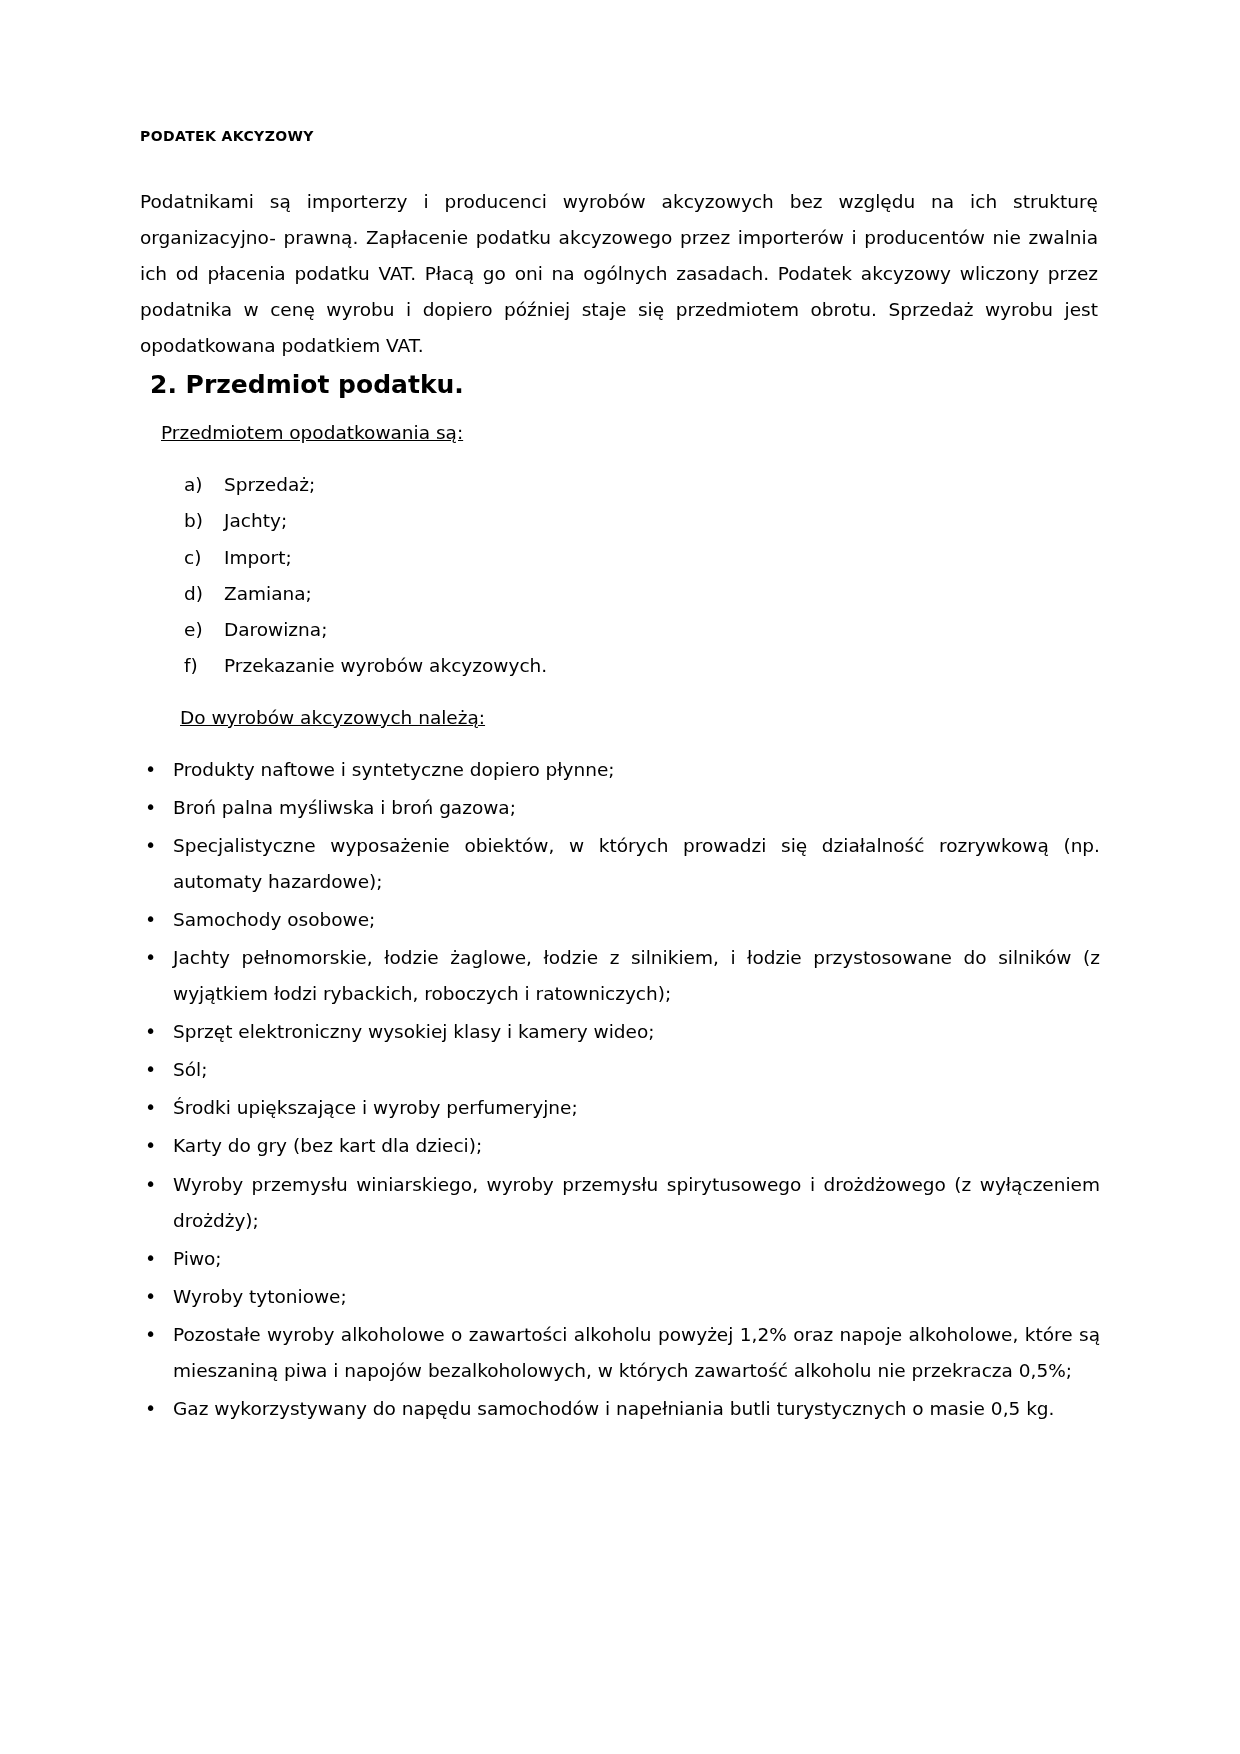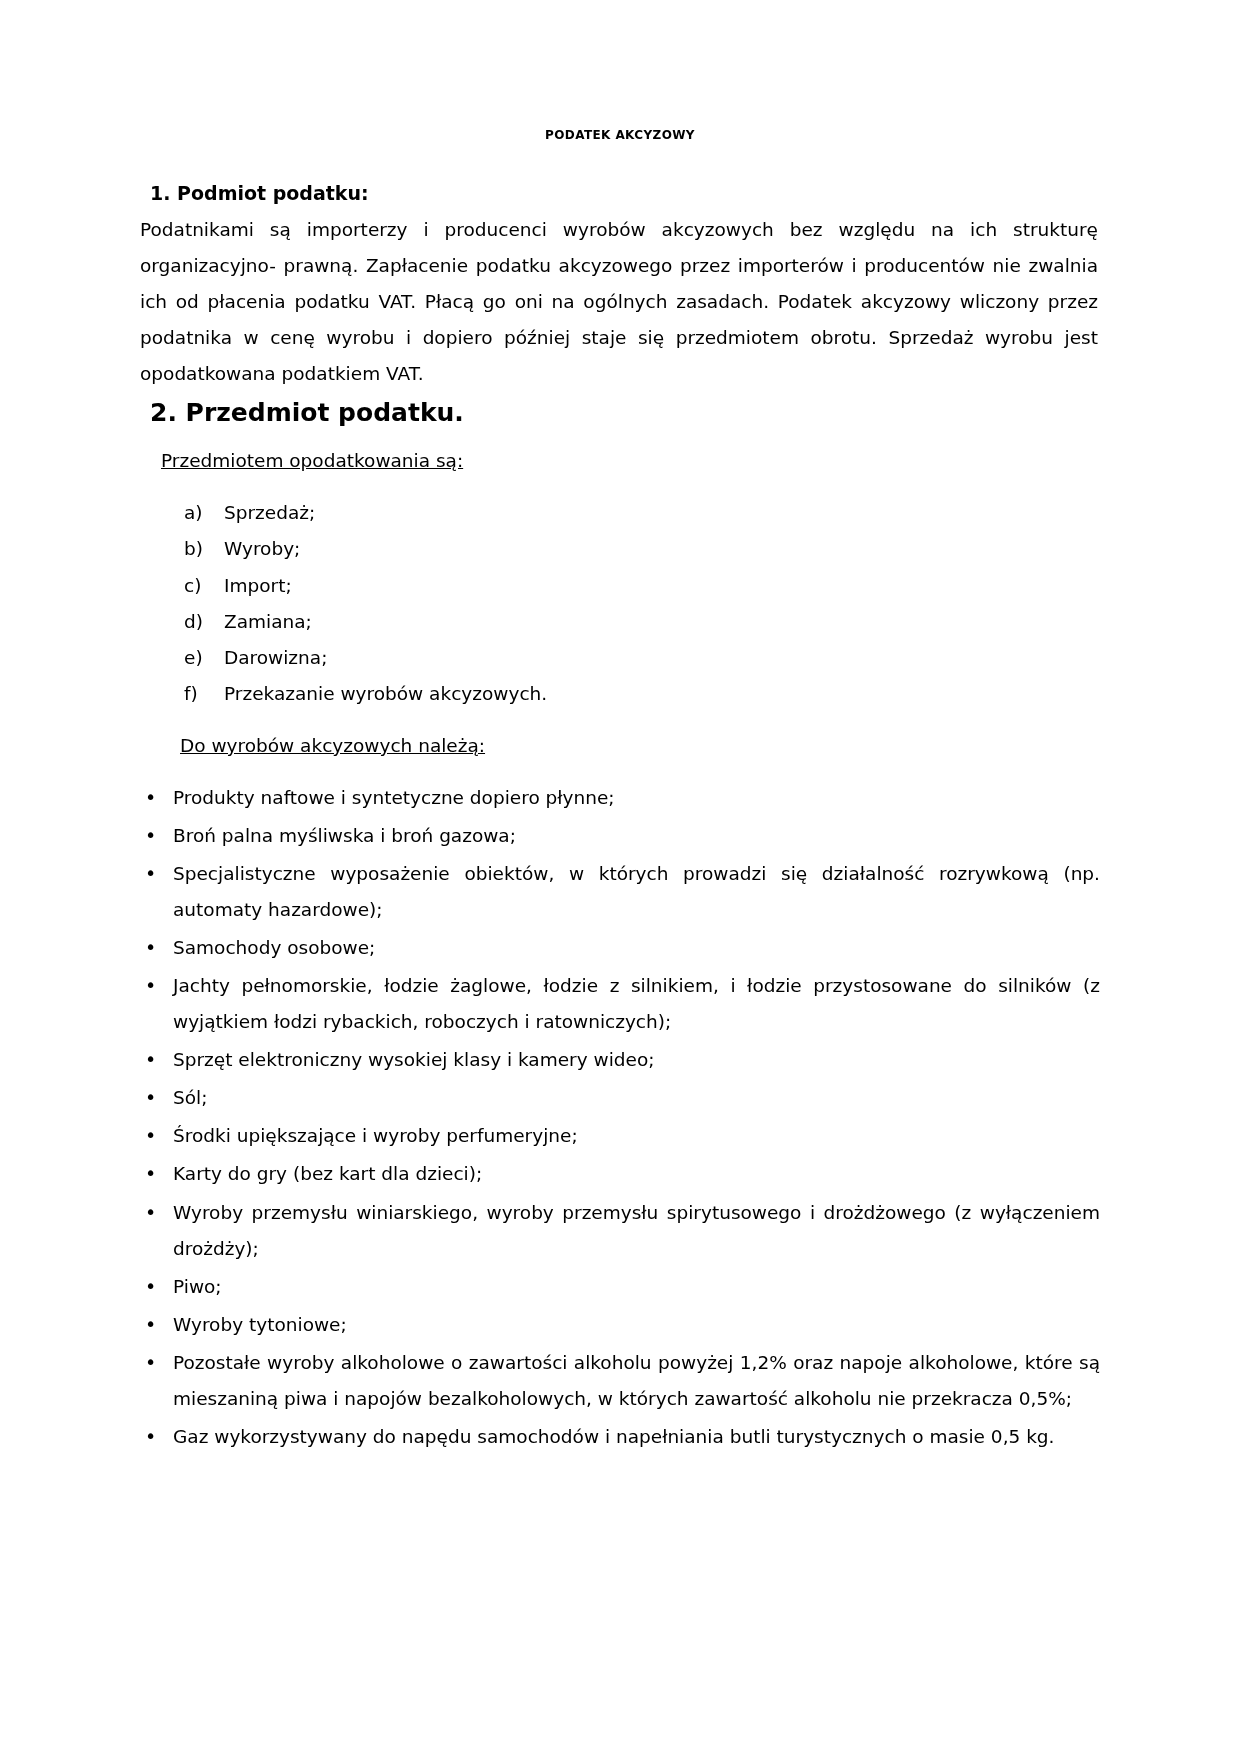--- a/index.html
+++ b/index.html
@@ -13,23 +13,22 @@
     font-family: "DejaVu Sans", sans-serif;
     color: #000000;
   }
   .page {
     box-sizing: border-box;
     width: 1240px;
     min-height: 1754px;
     padding: 128px 140px 60px 140px;
   }
   .doc-title {
-    text-align: center;
     font-weight: bold;
-    font-size: 12px;
+    font-size: 14px;
     letter-spacing: 0.4px;
     margin: 0 0 40px 0;
   }
   .heading {
     font-weight: bold;
     font-size: 19px;
     margin: 0 0 8px 0;
     padding-left: 10px;
   }
   .para {
@@ -106,36 +105,35 @@
     padding-left: 33px;
   }
 </style>
 </head>
 <body>
 
 <div class="page">
 
   <h1 class="doc-title">PODATEK AKCYZOWY</h1>
 
-  <h2 class="heading">1. Podmiot podatku:</h2>
 
   <p class="para">Podatnikami są importerzy i producenci wyrobów akcyzowych bez względu na ich strukturę organizacyjno- prawną. Zapłacenie podatku akcyzowego przez importerów i producentów nie zwalnia ich od płacenia podatku VAT. Płacą go oni na ogólnych zasadach. Podatek akcyzowy wliczony przez podatnika w cenę wyrobu i dopiero później staje się przedmiotem obrotu. Sprzedaż wyrobu jest opodatkowana podatkiem VAT.</p>
 
   <h2 class="heading2">2. Przedmiot podatku.</h2>
 
   <p class="underlined">Przedmiotem opodatkowania są:</p>
 
   <ol class="alpha">
     <li>
       <span class="marker">a)</span>
       <span>Sprzedaż;</span>
     </li>
     <li>
       <span class="marker">b)</span>
-      <span>Wyroby;</span>
+      <span>Jachty;</span>
     </li>
     <li>
       <span class="marker">c)</span>
       <span>Import;</span>
     </li>
     <li>
       <span class="marker">d)</span>
       <span>Zamiana;</span>
     </li>
     <li>

